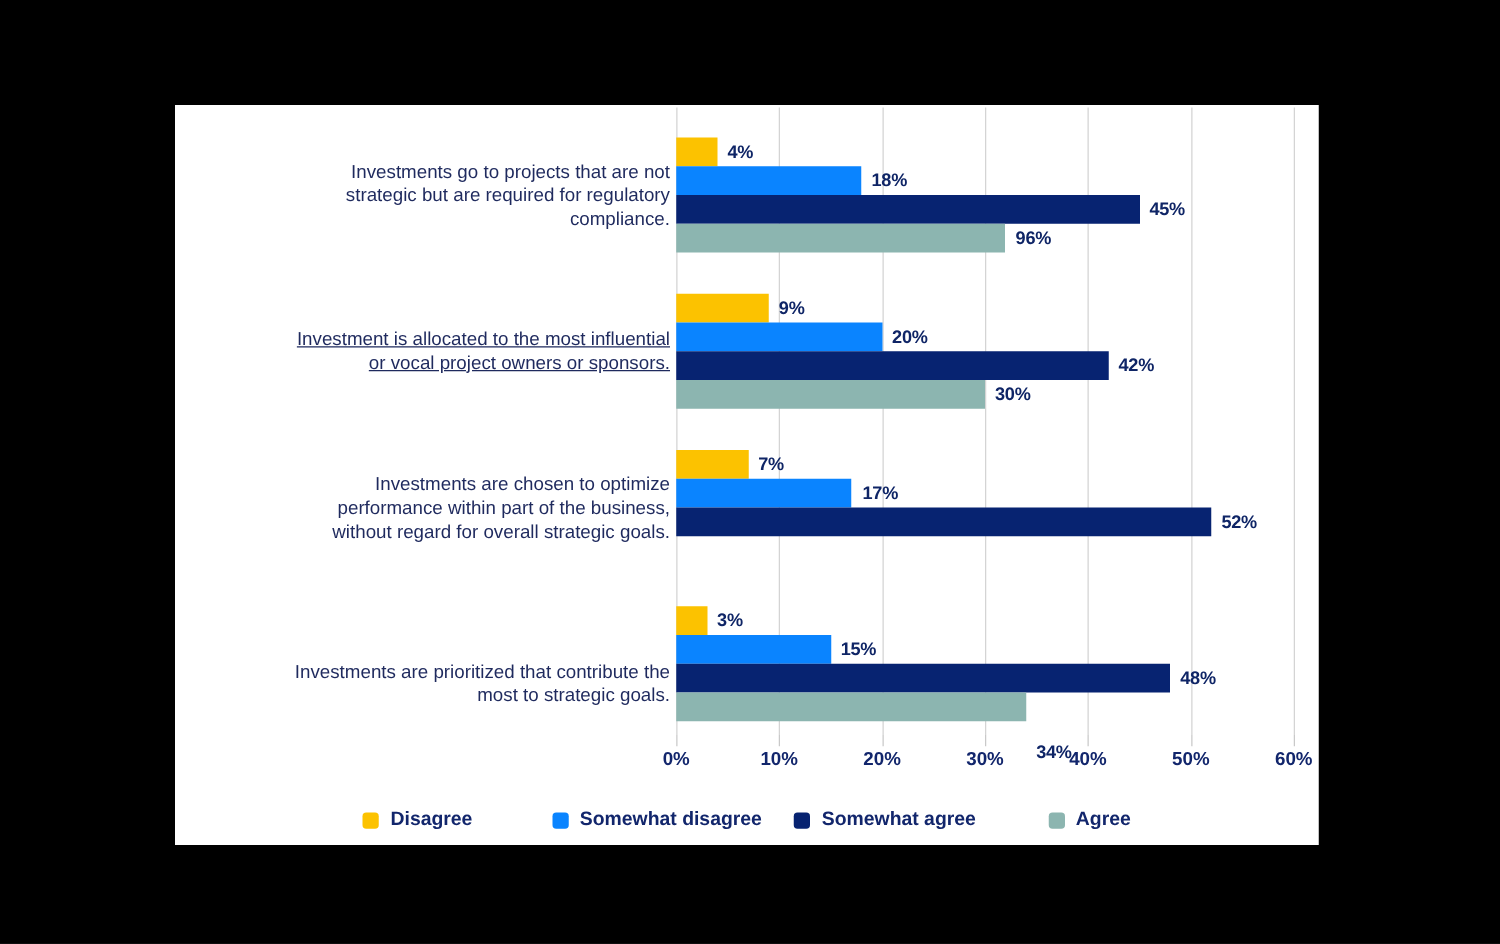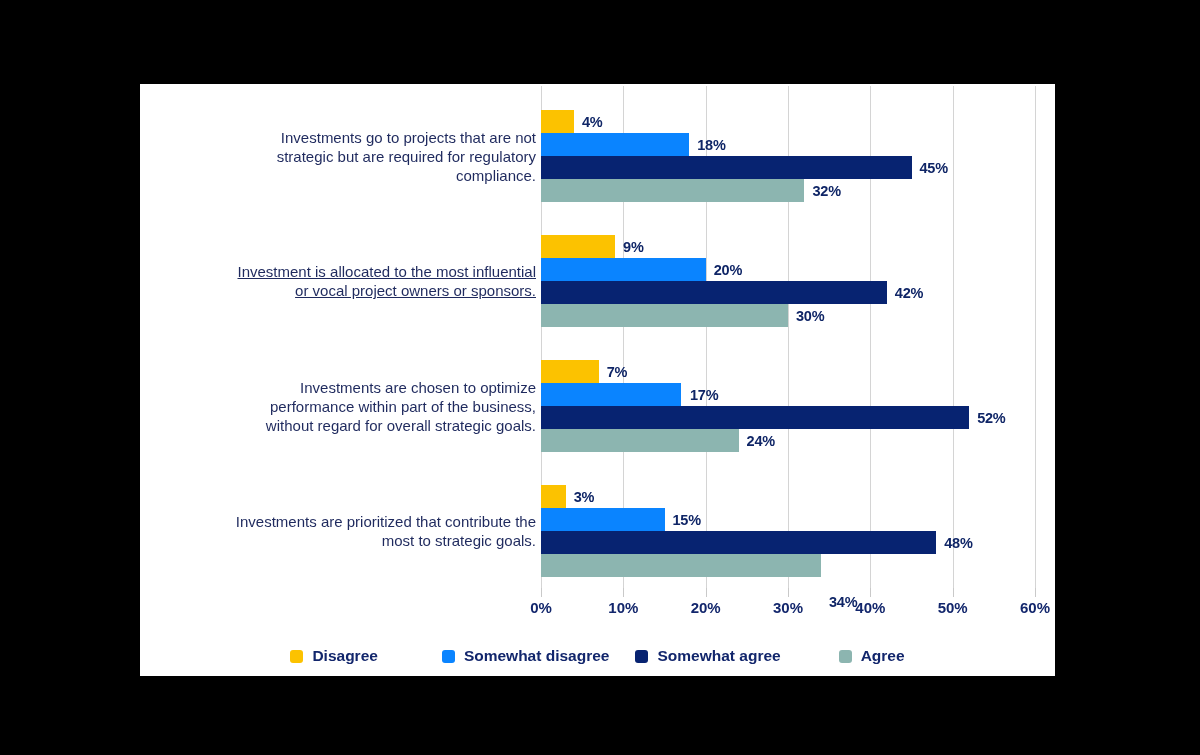--- a/index.html
+++ b/index.html
@@ -162,21 +162,21 @@
 
   <div class="cat-labels" id="cat-labels">
       <div class="cat-label" style="top: 41.5px;">Investments go to projects that are not
 strategic but are required for regulatory
 compliance.</div>
       <div class="cat-label" style="top: 176px; text-decoration: underline;">Investment is allocated to the most influential
 or vocal project owners or sponsors.</div>
       <div class="cat-label" style="top: 291.5px;">Investments are chosen to optimize
 performance within part of the business,
 without regard for overall strategic goals.</div>
-      <div class="cat-label" style="top: 426px;">Investments are prioritized that contribute the
+      <div class="cat-label" style="top: 442px;">Investments are prioritized that contribute the
 most to strategic goals.</div>
     </div>
 
   <div class="plot-area">
     <div id="gridlines">
         <div class="gridline" style="left: 0px;"></div>
         <div class="gridline" style="left: 82.3333px;"></div>
         <div class="gridline" style="left: 164.667px;"></div>
         <div class="gridline" style="left: 247px;"></div>
         <div class="gridline" style="left: 329.333px;"></div>
@@ -192,21 +192,21 @@
           <div class="bar-row">
             <div class="bar" title="Somewhat disagree: 18%" style="width: 148.2px; background: rgb(10, 132, 255);"></div>
             <div class="bar-label" style="left: 156.2px;">18%</div>
           </div>
           <div class="bar-row">
             <div class="bar" title="Somewhat agree: 45%" style="width: 370.5px; background: rgb(7, 35, 113);"></div>
             <div class="bar-label" style="left: 378.5px;">45%</div>
           </div>
           <div class="bar-row">
             <div class="bar" title="Agree: 32%" style="width: 263.467px; background: rgb(140, 181, 176);"></div>
-            <div class="bar-label" style="left: 271.467px;">32%</div>
+            <div class="bar-label" style="left: 271.467px;">96%</div>
           </div>
         </div>
         <div class="group" style="top: 149px;">
           <div class="bar-row">
             <div class="bar" title="Disagree: 9%" style="width: 74.1px; background: rgb(252, 194, 0);"></div>
             <div class="bar-label" style="left: 82.1px;">9%</div>
           </div>
           <div class="bar-row">
             <div class="bar" title="Somewhat disagree: 20%" style="width: 164.667px; background: rgb(10, 132, 255);"></div>
             <div class="bar-label" style="left: 172.667px;">20%</div>
@@ -225,24 +225,20 @@
             <div class="bar" title="Disagree: 7%" style="width: 57.6333px; background: rgb(252, 194, 0);"></div>
             <div class="bar-label" style="left: 65.6333px;">7%</div>
           </div>
           <div class="bar-row">
             <div class="bar" title="Somewhat disagree: 17%" style="width: 139.967px; background: rgb(10, 132, 255);"></div>
             <div class="bar-label" style="left: 149px;">17%</div>
           </div>
           <div class="bar-row">
             <div class="bar" title="Somewhat agree: 52%" style="width: 428.133px; background: rgb(7, 35, 113);"></div>
             <div class="bar-label" style="left: 436.133px;">52%</div>
-          </div>
-          <div class="bar-row">
-            <div class="bar" title="Agree: 24%" style="width: 197.6px; background: rgb(140, 181, 176);"></div>
-            <div class="bar-label" style="left: 205.6px;">24%</div>
           </div>
         </div>
         <div class="group" style="top: 399px;">
           <div class="bar-row">
             <div class="bar" title="Disagree: 3%" style="width: 24.7px; background: rgb(252, 194, 0);"></div>
             <div class="bar-label" style="left: 32.7px;">3%</div>
           </div>
           <div class="bar-row">
             <div class="bar" title="Somewhat disagree: 15%" style="width: 123.5px; background: rgb(10, 132, 255);"></div>
             <div class="bar-label" style="left: 131.5px;">15%</div>

